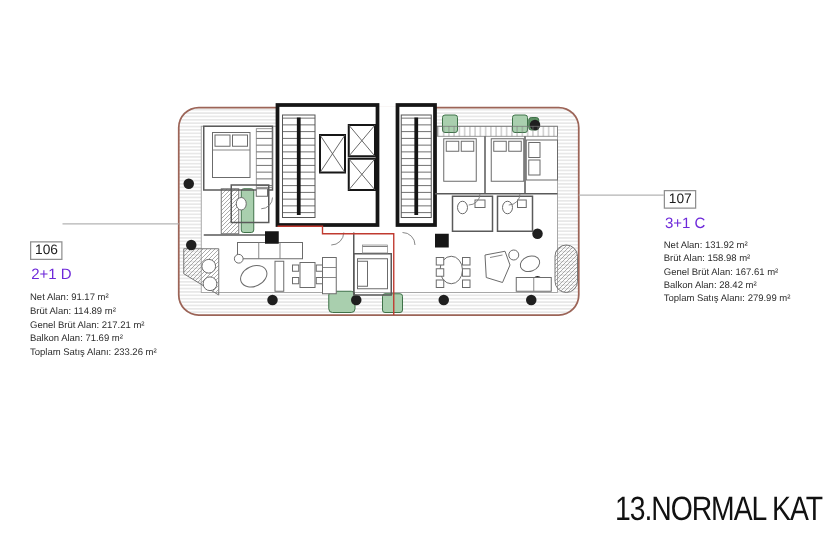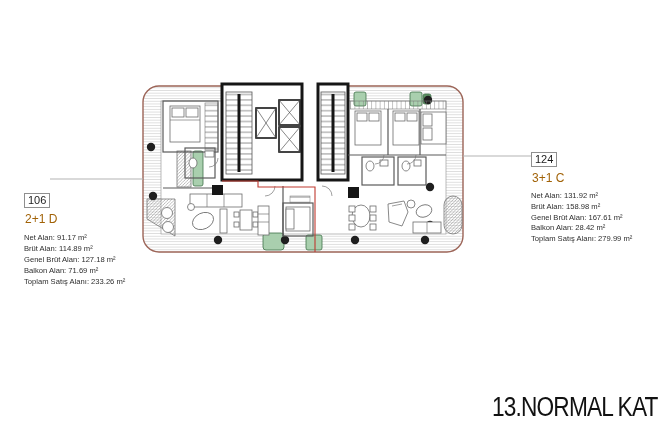--- a/index.html
+++ b/index.html
@@ -2,21 +2,21 @@
 <html style="--building-outline: #9c6457; --unit-boundary: #c03a30; --planter-green: #a9cfae; --planter-green-border: #3f7249; --leader-line: #b3b3b3;"><head>
 <meta charset="utf-8">
 <style>
   html,body{margin:0;padding:0;background:#fff;}
   .stage{position:relative;width:660px;height:431px;background:#fff;overflow:hidden;
          font-family:"Liberation Sans", sans-serif;color:#222;}
   .plan-svg{position:absolute;left:0;top:0;width:660px;height:431px;}
   .label{position:absolute;z-index:2;}
   .unit-number{display:inline-block;border:1px solid #8f8f8f;background:#fff;
                font-size:11px;line-height:13px;padding:0 3px;color:#1c1c1c;}
-  .unit-type{font-size:12px;margin:4px 0 6px 1px;color:#a16207;}
+  .unit-type{font-size:12px;margin:4px 0 6px 1px;color:#6d28d9;}
   .area-line{font-size:7.6px;white-space:nowrap;color:#2d2d2d;}
   .label-left .area-line{line-height:11px;}
   .label-right .area-line{line-height:10.8px;}
   .floor-title{position:absolute;left:492px;top:392px;font-size:27px;font-weight:400;
                letter-spacing:-1px;color:#111;white-space:nowrap;
                transform:scaleX(.84);transform-origin:0 50%;z-index:2;}
   svg .outline{fill:none;stroke:var(--building-outline,#9c6457);stroke-width:1.4;}
   svg .innerline{fill:#fff;stroke:#9d9d9d;stroke-width:.7;}
   svg .wallT{stroke:#5a5a5a;stroke-width:1.2;fill:none;}
   svg .furn{fill:#fff;stroke:#6b6b6b;stroke-width:.8;}
@@ -189,27 +189,27 @@
       <line class="leader" x1="50" y1="179" x2="143" y2="179"></line>
       <line class="leader" x1="463" y1="156" x2="533" y2="156"></line>
     </g>
   </svg>
 
   <div class="label label-left" style="left:24px;top:154px;margin-top:36px;">
     <div class="unit-number">106</div>
     <div class="unit-type">2+1 D</div>
     <div class="area-line">Net Alan: 91.17 m²</div>
     <div class="area-line">Brüt Alan: 114.89 m²</div>
-    <div class="area-line">Genel Brüt Alan: 127.18 m²</div>
+    <div class="area-line">Genel Brüt Alan: 217.21 m²</div>
     <div class="area-line">Balkon Alan: 71.69 m²</div>
     <div class="area-line">Toplam Satış Alanı: 233.26 m²</div>
   </div>
 
   <div class="label label-right" style="left:531px;top:149px;">
-    <div class="unit-number">124</div>
+    <div class="unit-number">107</div>
     <div class="unit-type">3+1 C</div>
     <div class="area-line">Net Alan: 131.92 m²</div>
     <div class="area-line">Brüt Alan: 158.98 m²</div>
     <div class="area-line">Genel Brüt Alan: 167.61 m²</div>
     <div class="area-line">Balkon Alan: 28.42 m²</div>
     <div class="area-line">Toplam Satış Alanı: 279.99 m²</div>
   </div>
 
   <div class="floor-title">13.NORMAL KAT</div>
 

